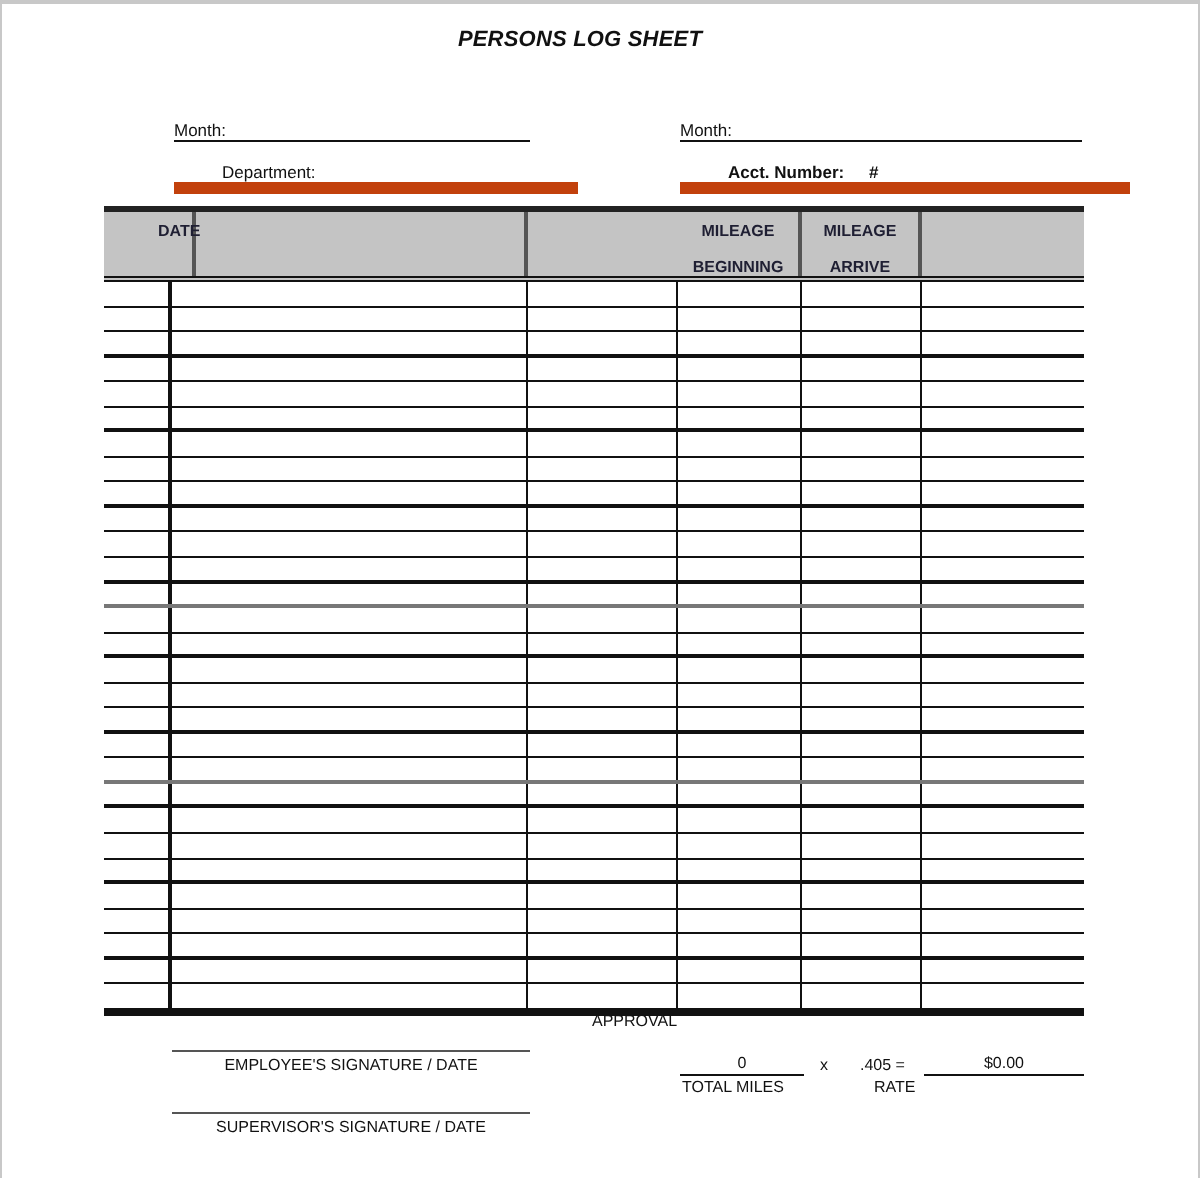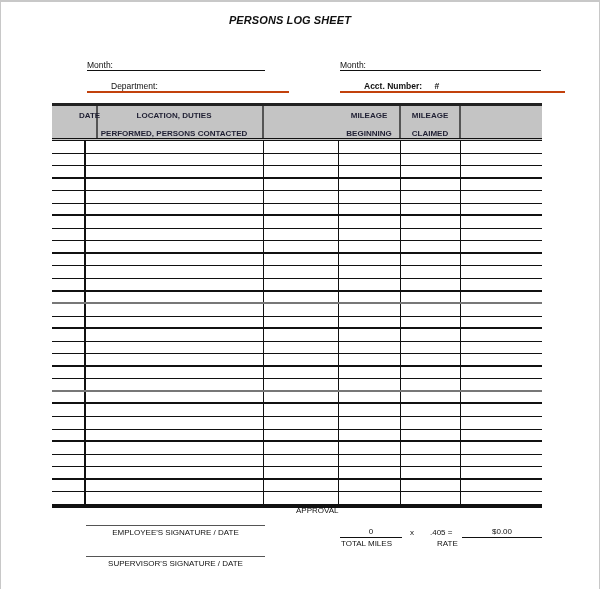--- a/index.html
+++ b/index.html
@@ -12,21 +12,21 @@
     border: 1px solid #c8c8c8; border-top-width: 2px; border-bottom-width: 2px;
   }
   .title {
     position: absolute; left: 0; top: 14px; width: 580px; text-align: center;
     font-size: 11px; font-weight: bold; font-style: italic; letter-spacing: 0.1px;
   }
   .field {
     position: absolute; font-size: 8.5px; line-height: 10px; height: 10px;
     border-bottom: 1px solid #111;
   }
-  .field.thick { border-bottom: 2px solid #c2410c; padding-left: 24px; }
+  .field.thick { border-bottom: 6px solid #c2410c; padding-left: 24px; }
   .field .val { margin-left: 16px; }
   .table {
     position: absolute; left: 52px; top: 103px; width: 490px;
     border-top: 3px solid #222;
   }
   .thead { position: relative; height: 32px; background: #c4c4c4; border-bottom: 3px double #111; }
   .th {
     position: absolute; top: 0; height: 32px; font-size: 8px; font-weight: bold; color: #1f1f33;
     text-align: center; border-right: 2px solid #555; box-sizing: border-box;
   }
@@ -73,30 +73,28 @@
   <span class="val" style="margin-left:10px;">#</span>
 </div>
 
 <div class="table">
   <div class="thead">
     <div class="th" style="left:0; width:19px;margin-left:27px;">
       <span class="l1">DATE</span>
       <span class="l2"></span>
     </div>
     <div class="th" style="left:34px; width:178px;">
-      <span class="l1">LOCATION, DUTIES</span>
-      <span class="l2">PERFORMED, PERSONS CONTACTED</span>
     </div>
     <div class="th" style="left:287px; width:62px;">
       <span class="l1">MILEAGE</span>
       <span class="l2">BEGINNING</span>
     </div>
     <div class="th" style="left:349px; width:60px;">
       <span class="l1">MILEAGE</span>
-      <span class="l2">CLAIMED</span>
+      <span class="l2">ARRIVE</span>
     </div>
   </div>
   <div class="tbody table-bottom" id="tbody">
       <div class="row">
         <div class="cell date" style="left: 0px; width: 34px;"></div>
         <div class="cell" style="left: 34px; width: 178px;"></div>
         <div class="cell" style="left: 212px; width: 75px;"></div>
         <div class="cell" style="left: 287px; width: 62px;"></div>
         <div class="cell" style="left: 349px; width: 60px;"></div>
         <div class="cell" style="left: 409px; width: 81px; border-right: none;"></div>

